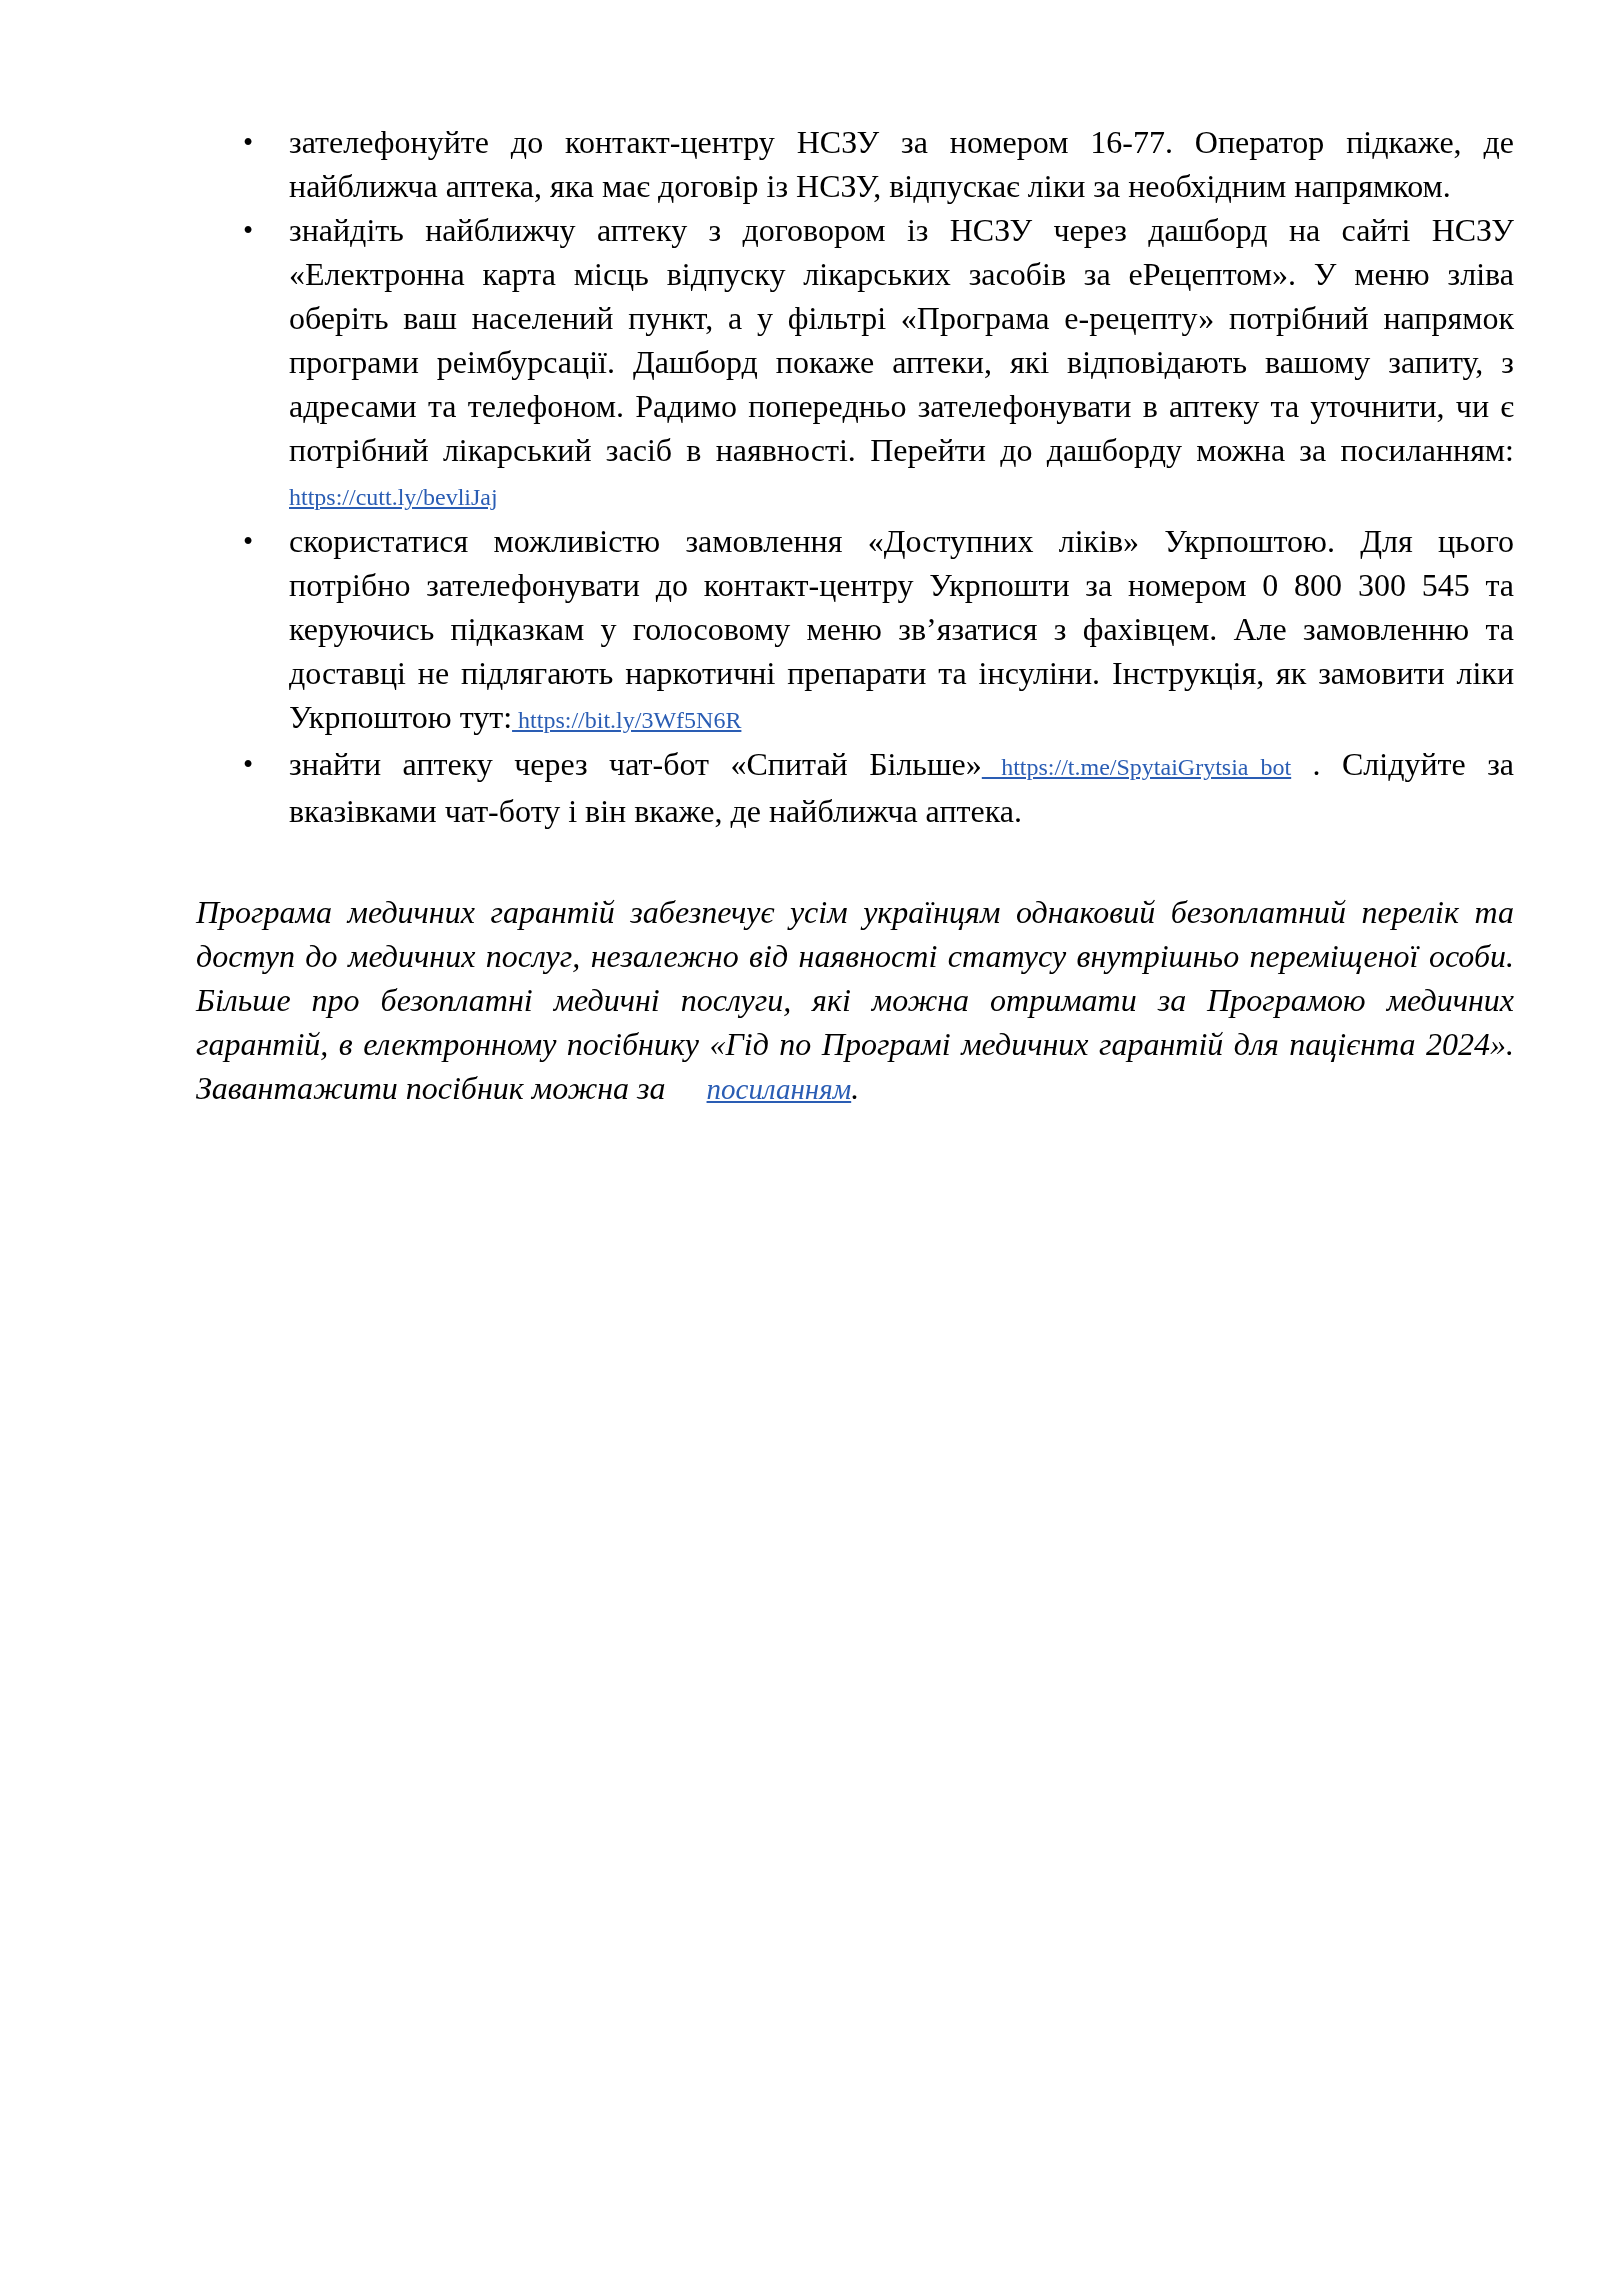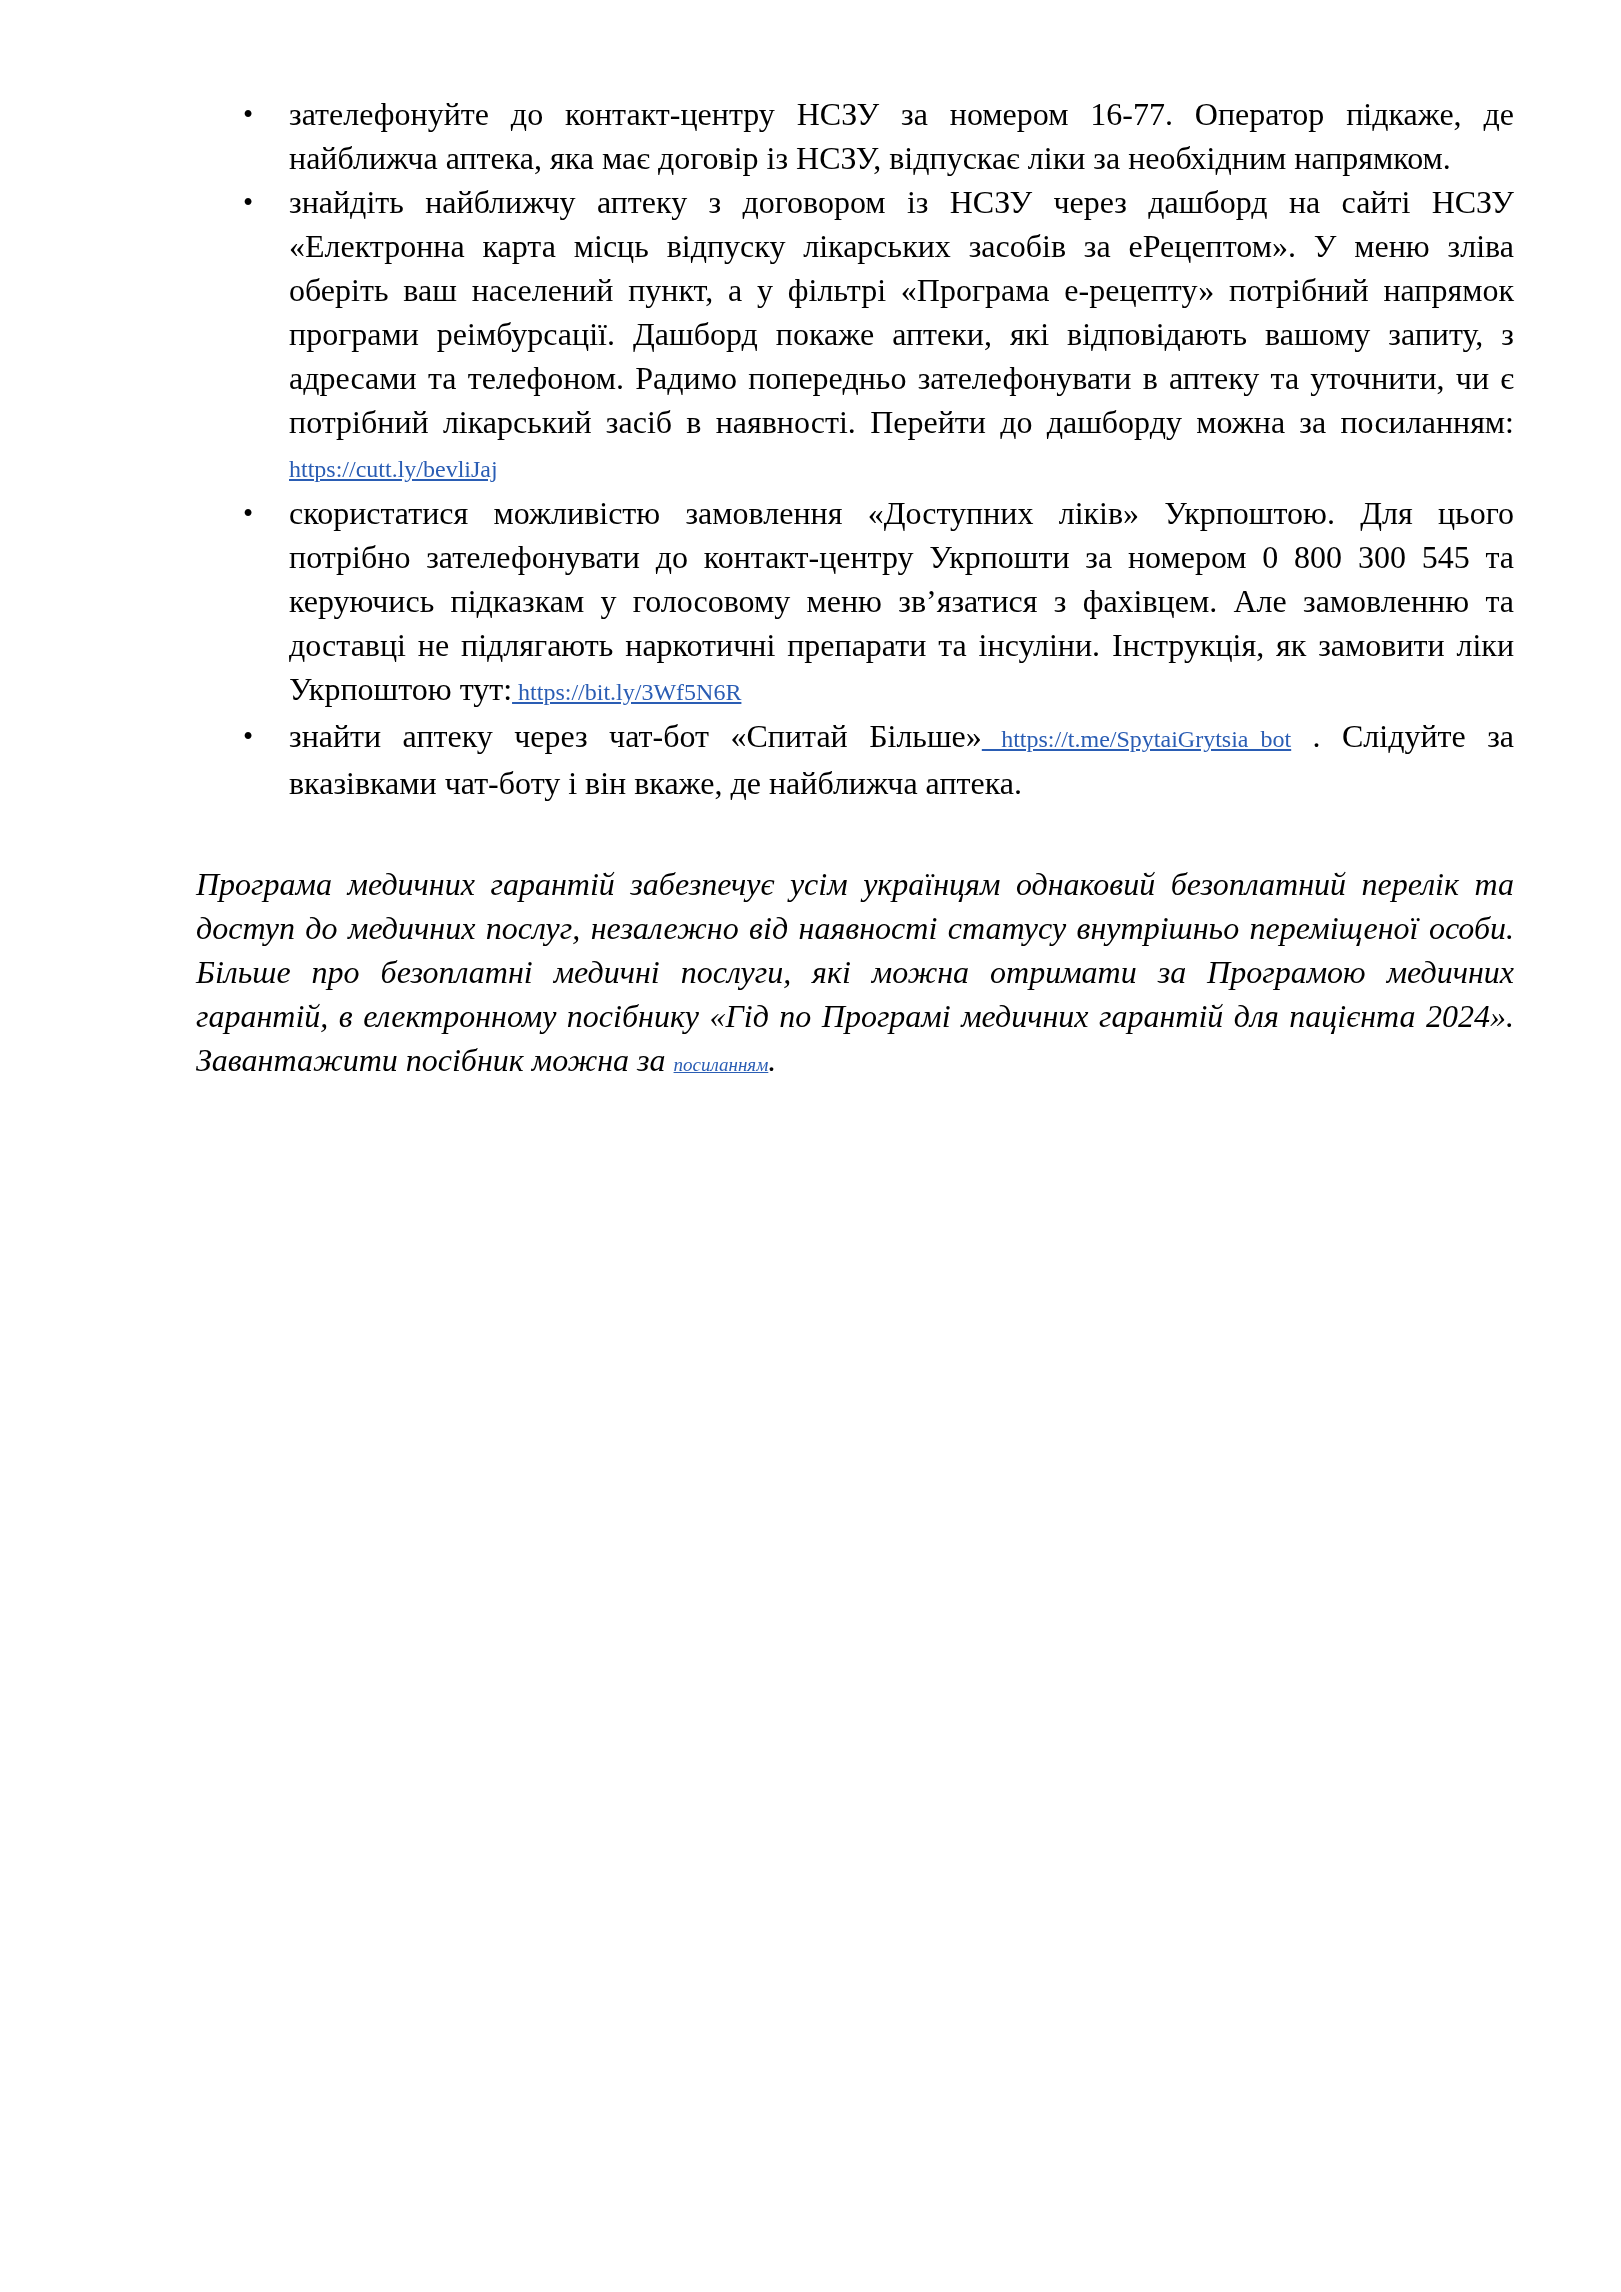--- a/index.html
+++ b/index.html
@@ -3,21 +3,21 @@
 <meta charset="utf-8">
 <style>
   html, body { margin: 0; padding: 0; background: #e8e8e8; }
   .page {
     position: relative;
     width: 1621px;
     height: 2293px;
     margin: 0 auto;
     background: #ffffff;
     box-sizing: border-box;
-    padding: 92px 107px 39px 196px;
+    padding: 120px 107px 39px 196px;
     font-family: "Liberation Serif", serif;
     font-size: 32px;
     line-height: 44px;
     color: #000000;
     overflow: hidden;
   }
   ul.bullet-list {
     margin: 0;
     padding: 0;
     list-style: none;
@@ -40,21 +40,21 @@
     text-decoration: underline;
     white-space: pre-wrap;
   }
   .url { font-size: 24px; }
   p.closing {
     margin: 57px 0 0 0;
     font-style: italic;
     text-align: justify;
     text-align-last: left;
   }
-  p.closing .url { font-size: 19px; }
+  p.closing .url { font-size: 29px; margin-left: 33px; }
 </style>
 </head>
 <body>
 
 <div class="page" style="color: rgb(0, 0, 0);">
   <ul class="bullet-list" id="bullet-list">
       <li><span>зателефонуйте до контакт-центру НСЗУ за номером 16-77. Оператор підкаже, де найближча аптека, яка має договір із НСЗУ, відпускає ліки за необхідним напрямком.</span></li>
       <li><span>знайдіть найближчу аптеку з договором із НСЗУ через дашборд на сайті НСЗУ «Електронна карта місць відпуску лікарських засобів за еРецептом». У меню зліва оберіть ваш населений пункт, а у фільтрі «Програма е-рецепту»  потрібний напрямок програми реімбурсації. Дашборд покаже аптеки, які відповідають вашому запиту, з адресами та телефоном. Радимо попередньо зателефонувати в аптеку та уточнити, чи є потрібний лікарський засіб в наявності. Перейти до дашборду можна за посиланням: </span><a href="#" class="doc-link url">https://cutt.ly/bevliJaj</a></li>
       <li><span>скористатися можливістю замовлення «Доступних ліків» Укрпоштою. Для цього потрібно зателефонувати  до контакт-центру Укрпошти за номером 0 800 300 545 та керуючись підказкам у голосовому меню зв’язатися з фахівцем. Але замовленню та доставці не підлягають наркотичні препарати та інсуліни. Інструкція, як замовити ліки Укрпоштою тут:</span><a href="#" class="doc-link url"> https://bit.ly/3Wf5N6R</a></li>
       <li><span>знайти аптеку через чат-бот «Спитай Більше»</span><a href="#" class="doc-link url"> https://t.me/SpytaiGrytsia_bot</a><span> . Слідуйте за вказівками чат-боту і він вкаже, де найближча аптека.</span></li>

